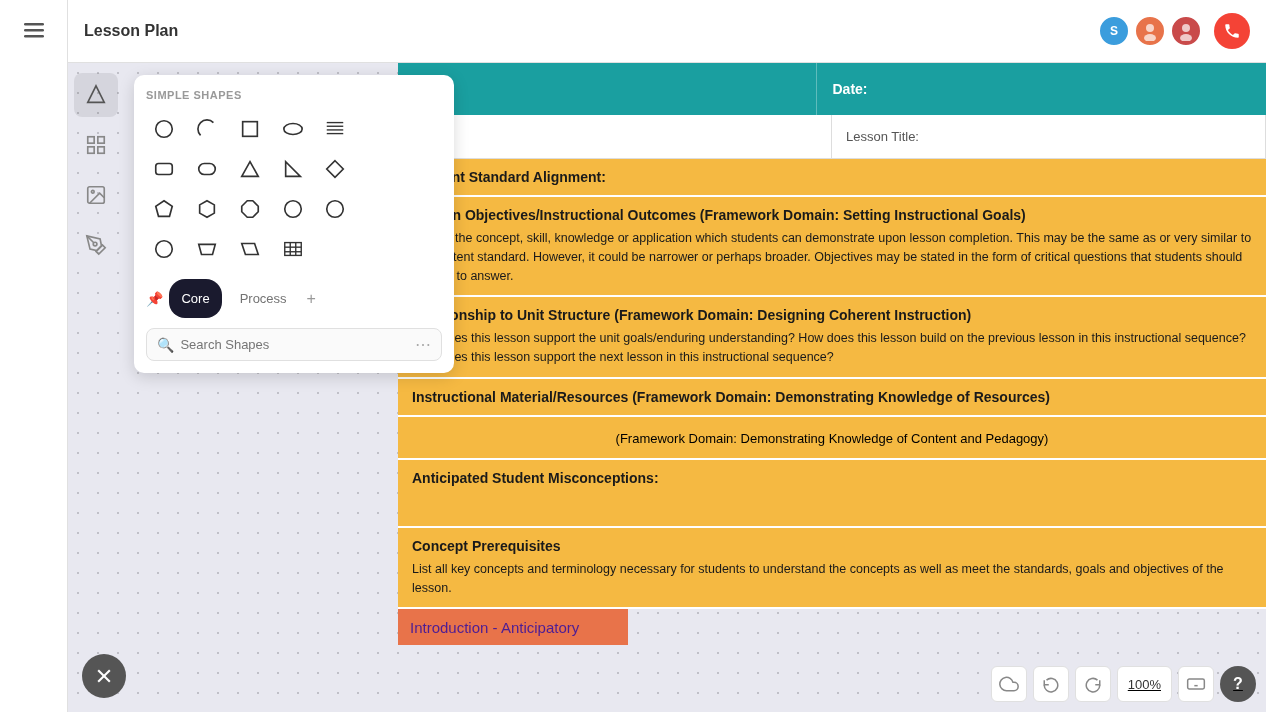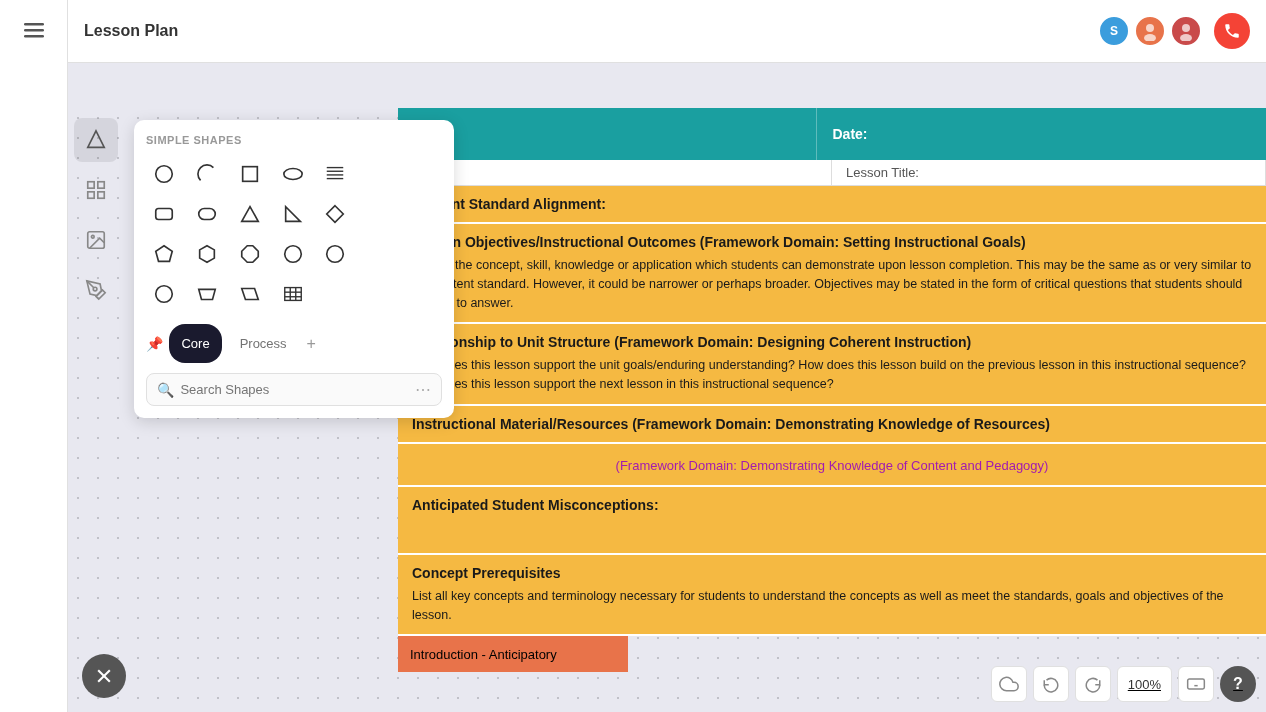--- a/index.html
+++ b/index.html
@@ -69,21 +69,20 @@
     }
 
     
     .canvas-area {
       flex: 1;
       position: relative;
       overflow: hidden;
       background: #e8e8f0;
       background-image: radial-gradient(circle, #c0c0c8 1px, transparent 1px);
       background-size: 20px 20px;
-      margin-top: 45px;
     }
 
     
     .shapes-panel {
       position: absolute;
       left: 10px;
       top: 12px;
       width: 320px;
       background: #fff;
       border-radius: 10px;
@@ -171,21 +170,21 @@
       display: flex; align-items: center; padding: 0 16px;
       border-left: 1px solid rgba(255,255,255,0.3);
     }
     .doc-header-label {
       color: #fff; font-size: 14px; font-weight: 700;
     }
 
     
     .doc-unit-row {
       display: flex;
-      height: 26px;
+      height: 44px;
       border-bottom: 1px solid #ddd;
       background: #fff;
     }
     .doc-unit-cell {
       flex: 1;
       display: flex; align-items: center; padding: 0 14px;
       font-size: 13px; color: #555;
       border-right: 1px solid #ddd;
     }
 
@@ -209,21 +208,21 @@
       padding: 10px 14px;
     }
     .doc-section-center {
       background: #f5b942;
       border-bottom: 2px solid #fff;
       padding: 12px 14px;
       text-align: center;
     }
     .doc-section-center .doc-section-title { text-align: center; }
     .doc-section-center .doc-section-sub {
-      font-size: 13px; color: #a21caf; margin-top: 2px;
+      font-size: 13px; color: #000000; margin-top: 2px;
     }
 
     
     .bottom-toolbar {
       position: absolute;
       bottom: 10px;
       right: 10px;
       display: flex; align-items: center; gap: 6px;
       z-index: 20;
       text-decoration: underline;
@@ -280,21 +279,21 @@
 
     
     .doc-intro-row {
       display: flex;
       height: 36px;
     }
     .doc-intro-left {
       width: 230px;
       background: #e8734a;
       display: flex; align-items: center; padding: 0 12px;
-      font-size: 13px; color: #000000; font-weight: 500;
+      font-size: 15px; color: #4c1d95; font-weight: 500;
     }
   </style>
 </head>
 <body>
 
 <div class="left-sidebar">
   <div class="sidebar-icon hamburger-icon">
     <svg width="20" height="20" viewBox="0 0 20 20" fill="none">
       <rect y="3" width="20" height="2.5" rx="1.25" fill="#555"></rect>
       <rect y="9" width="20" height="2.5" rx="1.25" fill="#555"></rect>

